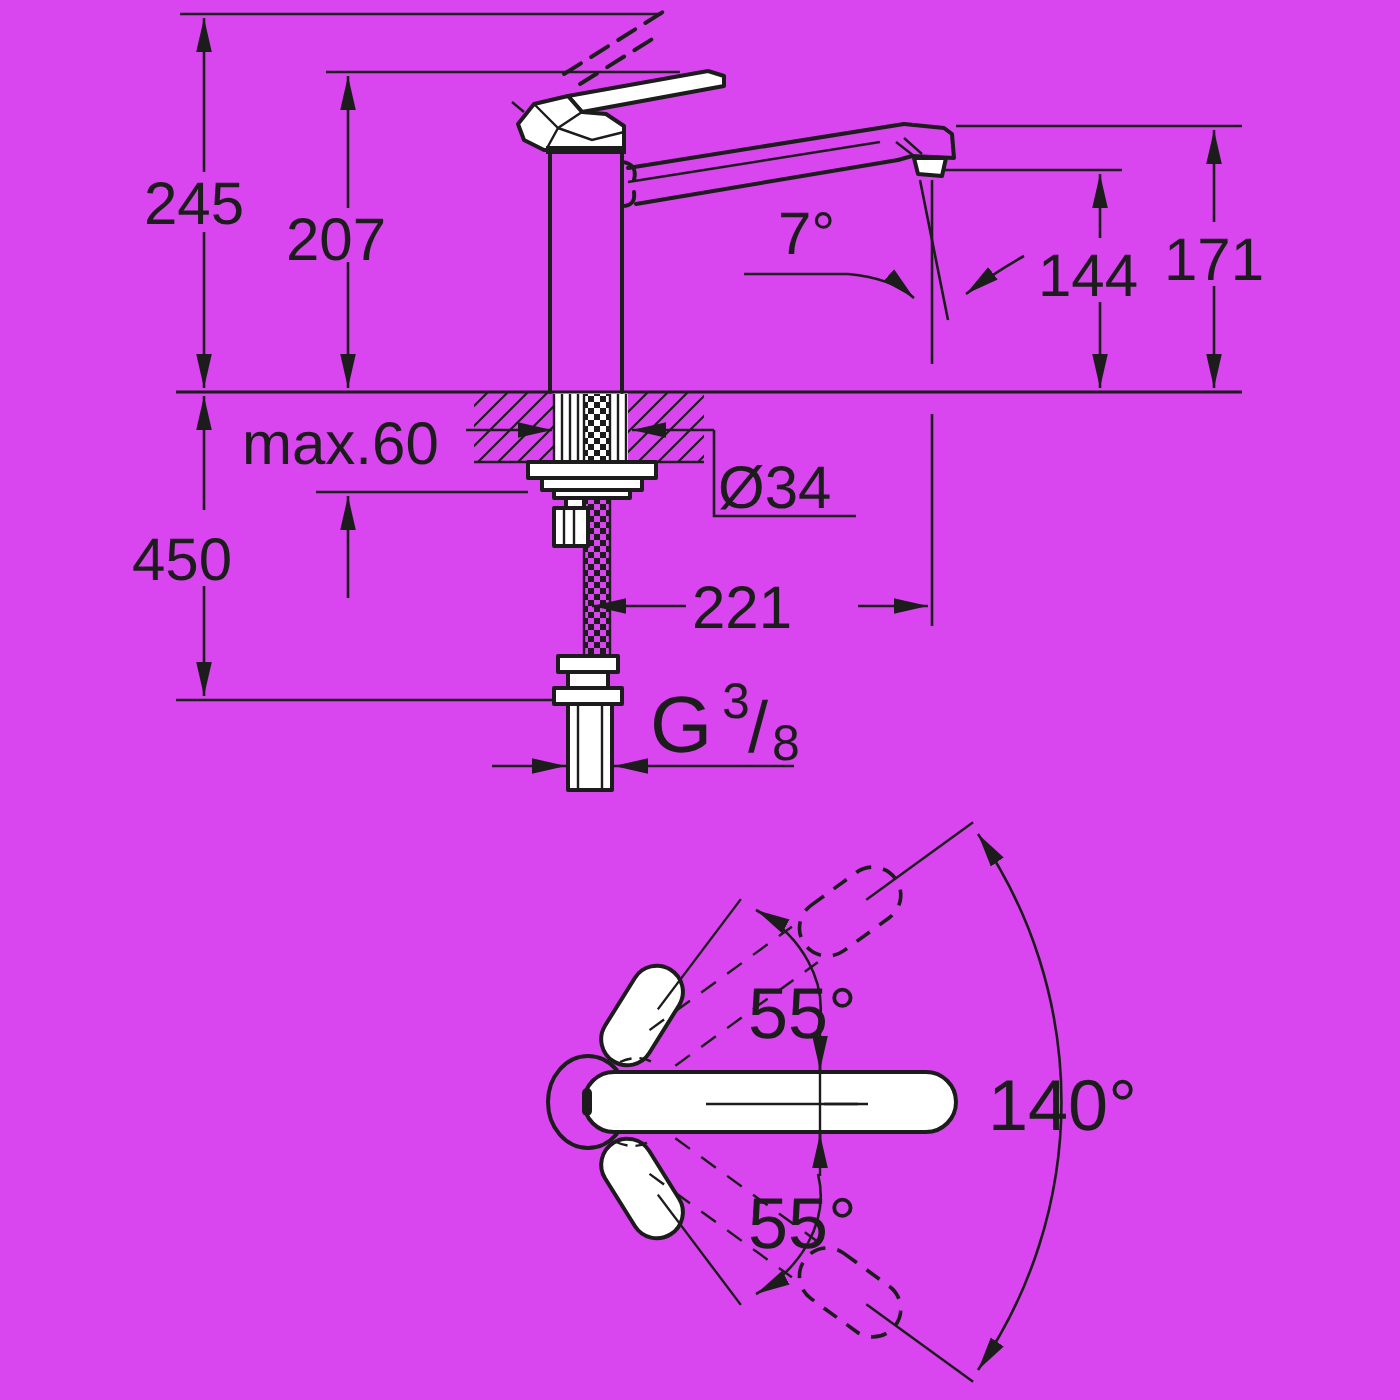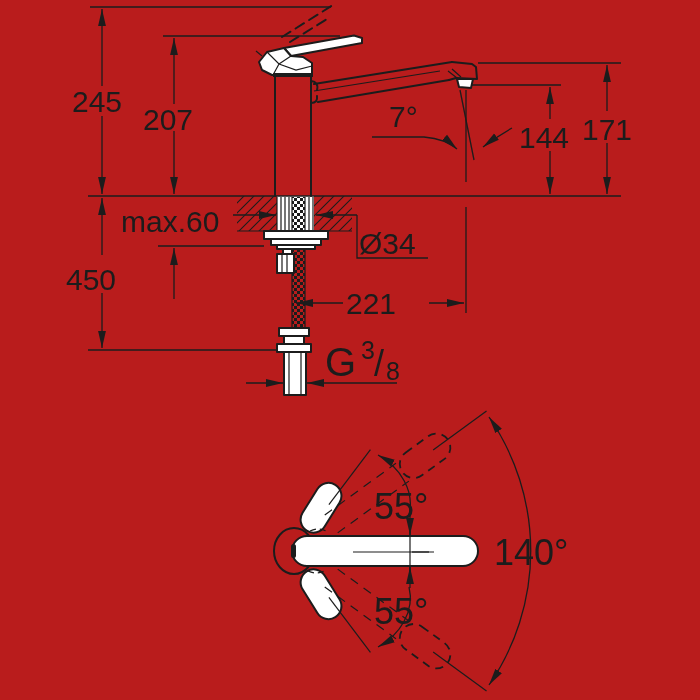--- a/index.html
+++ b/index.html
@@ -1,16 +1,16 @@
 <!DOCTYPE html>
 <html><head>
 <meta charset="utf-8">
 <style>
   html,body{margin:0;padding:0;background:#fff;}
-  .canvas{position:relative;width:700px;height:700px;background:#b91c1c;overflow:hidden;
+  .canvas{position:relative;width:700px;height:700px;background:#d946ef;overflow:hidden;
           font-family:"Liberation Sans", sans-serif;}
   svg{position:absolute;left:0;top:0;}
   svg text{font-family:"Liberation Sans","DejaVu Sans",sans-serif;fill:#1c1c1c;}
   .dim-text{font-size:30px;}
   .ang-text{font-size:36px;}
   .obj{stroke:#1c1c1c;stroke-width:2;fill:none;stroke-linecap:round;stroke-linejoin:round;}
   .objf{stroke:#1c1c1c;stroke-width:2;fill:#fff;stroke-linejoin:round;}
   .thin{stroke:#1c1c1c;stroke-width:1.2;fill:none;}
   .dim{stroke:#1c1c1c;stroke-width:1.3;fill:none;}
   .dash{stroke:#1c1c1c;stroke-width:2;fill:none;stroke-dasharray:10 6;stroke-linecap:round;}

